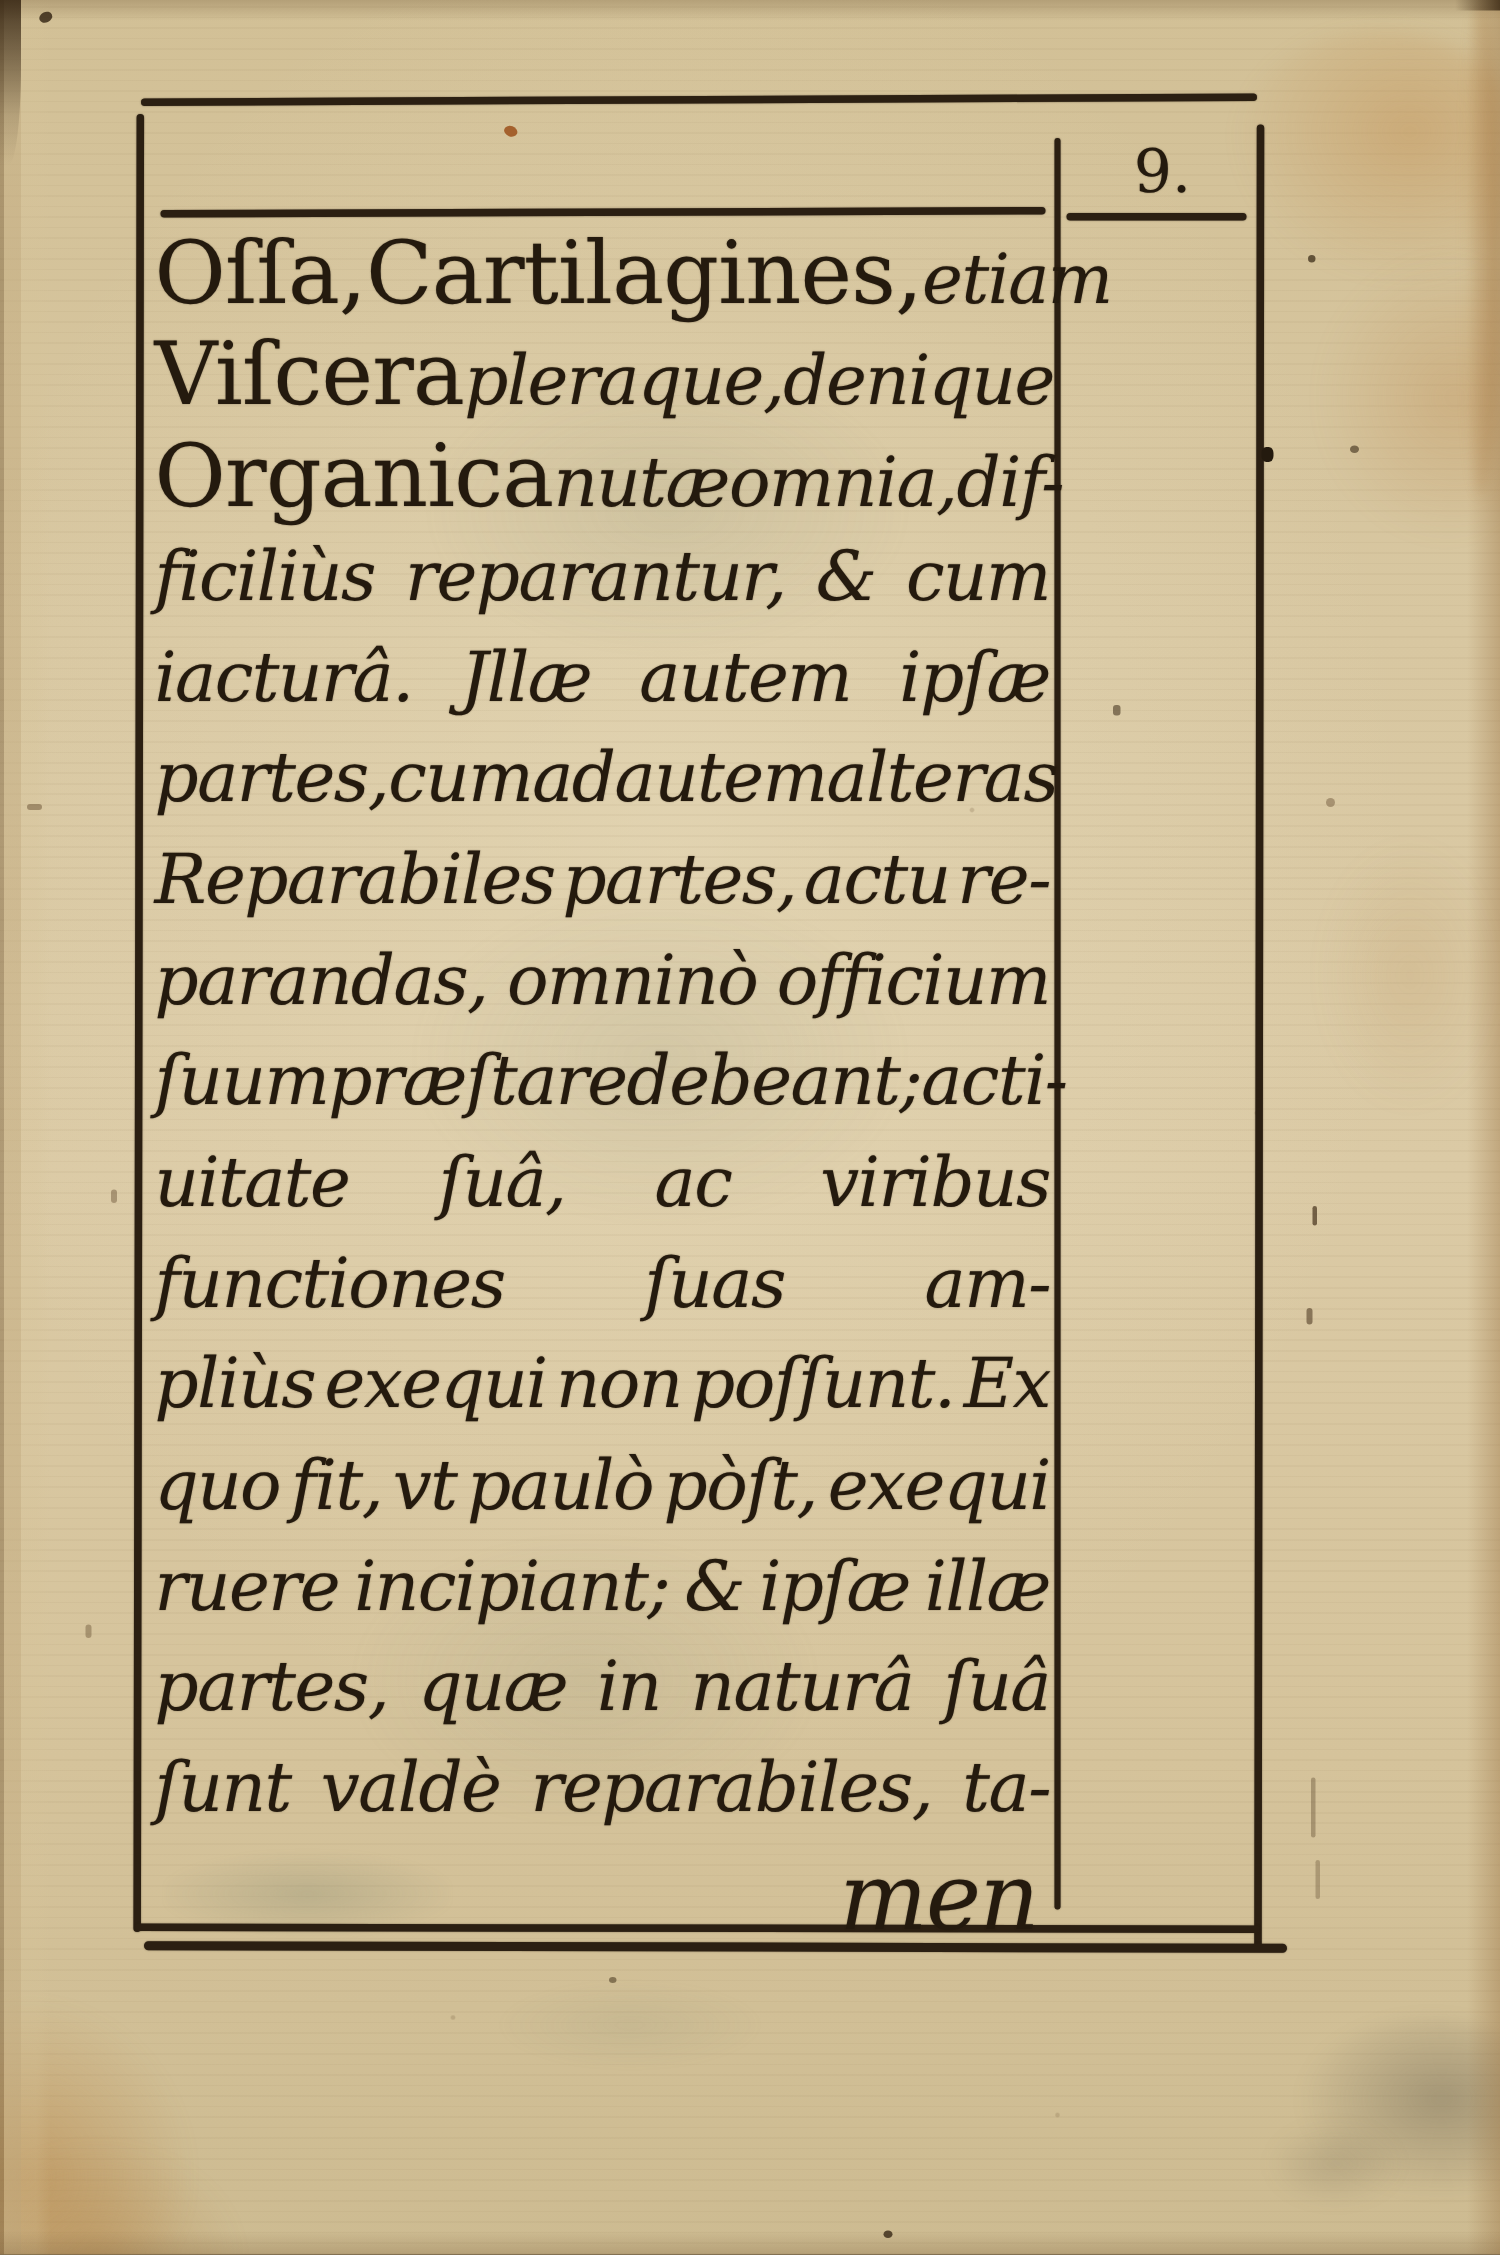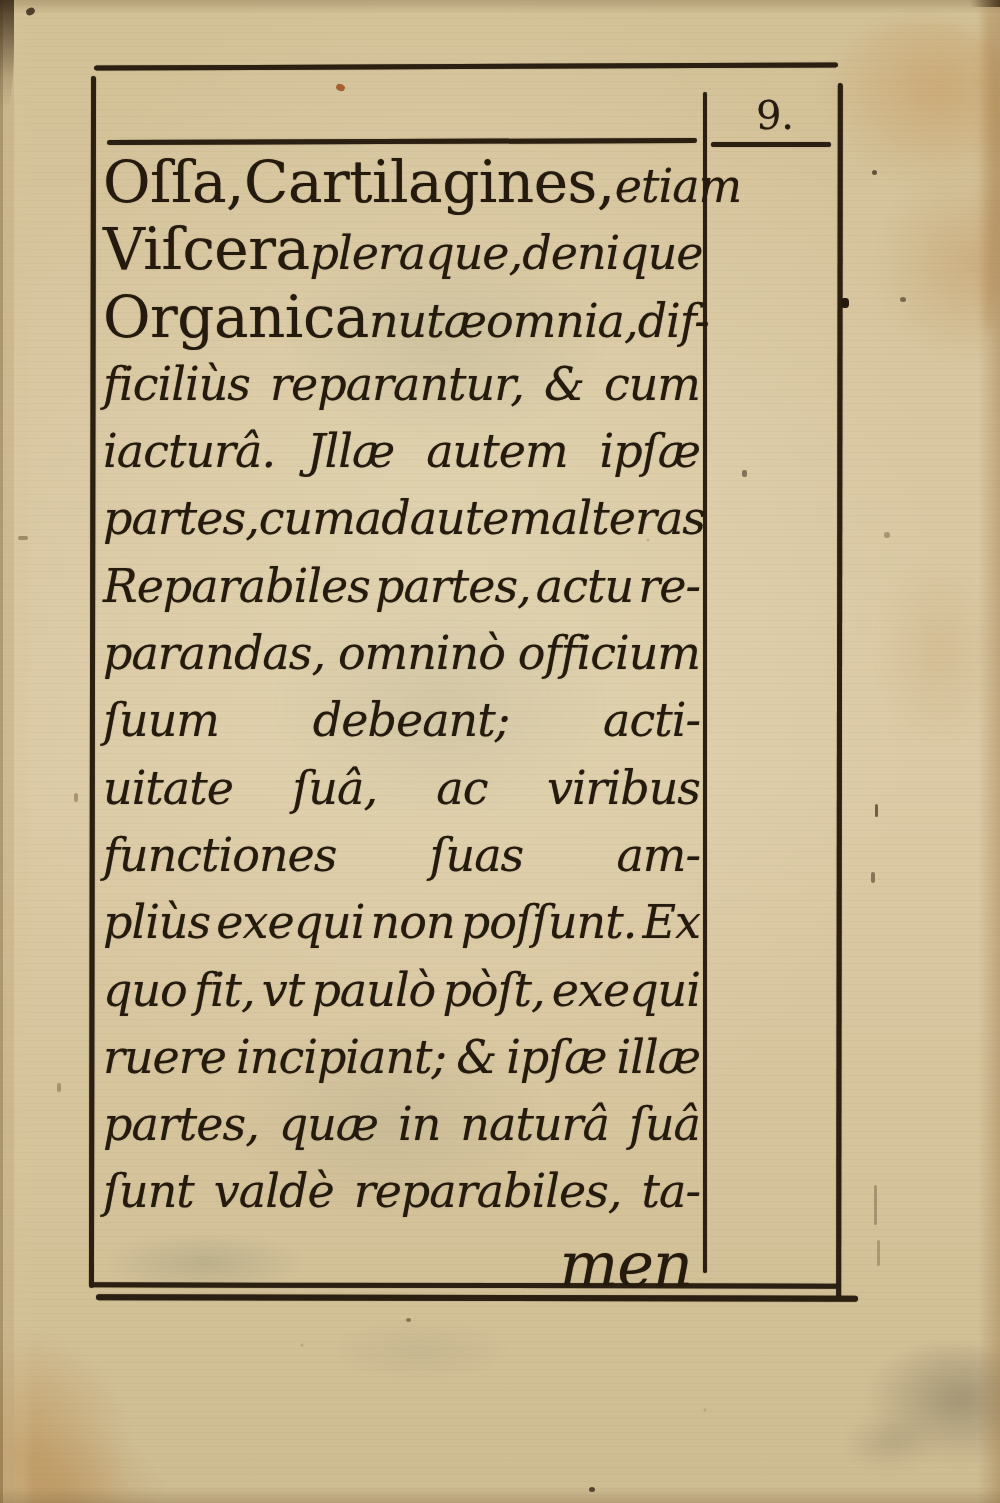--- a/index.html
+++ b/index.html
@@ -191,20 +191,21 @@
         <span class="w italic">actu</span>
         <span class="w italic">re-</span>
       </div>
       <div class="line">
         <span class="w italic">parandas,</span>
         <span class="w italic">omninò</span>
         <span class="w italic">officium</span>
       </div>
       <div class="line">
         <span class="w italic">ſuum</span>
+        <span class="w italic">præſtare</span>
         <span class="w italic">debeant;</span>
         <span class="w italic">acti-</span>
       </div>
       <div class="line">
         <span class="w italic">uitate</span>
         <span class="w italic">ſuâ,</span>
         <span class="w italic">ac</span>
         <span class="w italic">viribus</span>
       </div>
       <div class="line">

